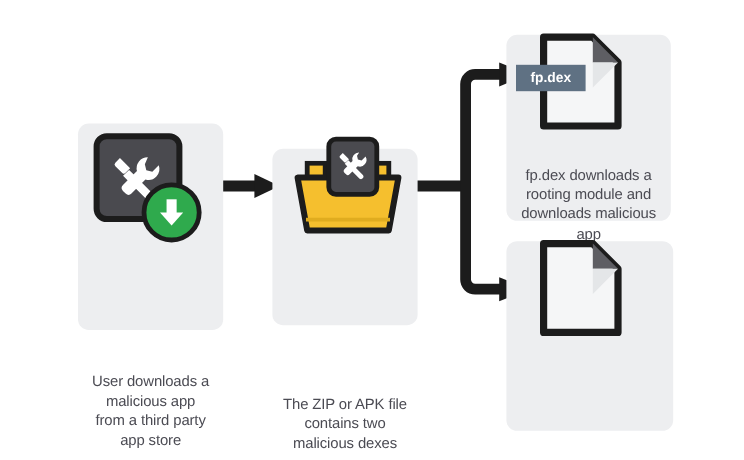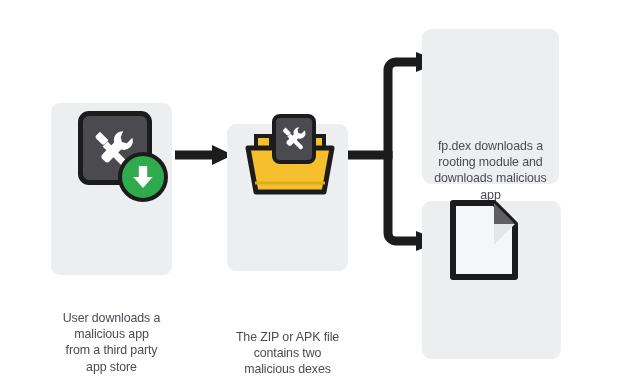--- a/index.html
+++ b/index.html
@@ -33,21 +33,21 @@
     left: 4px;
     right: 4px;
     text-align: center;
     color: #4b4b53;
     font-size: 12.4px;
     line-height: 16.2px;
     letter-spacing: -0.1px;
     white-space: pre-line;
   }
 
-  #card-user   { left: 51px;  top: 103px; width: 121px; height: 172px; }
+  #card-user   { left: 65px;  top: 103px; width: 121px; height: 172px; }
   #card-zip    { left: 227px; top: 124px; width: 121px; height: 147px; padding-left: 48px; }
   #card-fp     { left: 422px; top: 29px;  width: 137px; height: 155px; }
   #card-fx     { left: 422px; top: 201px; width: 139px; height: 158px; }
 
   #cap-user { top: 207px; }
   #cap-zip  { top: 205px; }
   #cap-fp   { top: 109px; }
 
   
   .app-tile {
@@ -198,20 +198,28 @@
     </svg>
   </div>
 
   <div class="card" id="card-fp">
     <div class="card-caption" id="cap-fp">fp.dex downloads a
 rooting module and
 downloads malicious
 app</div>
   </div>
 
+  <div class="dex-icon" id="dex-fp">
+    <svg viewBox="0 0 74 82">
+      <path d="M6 4 H 47 L 68 25 V 78 H 6 Z" fill="#f5f6f7" stroke="#1c1c1c" stroke-width="6" stroke-linejoin="round"></path>
+      <path d="M47 4 L 68 25 H 47 Z" fill="#5e5e63"></path>
+      <path d="M47 25 L 68 25 L 47 46 Z" fill="#e4e6e8"></path>
+    </svg>
+    <div class="dex-label">fp.dex</div>
+  </div>
 
   <div class="card" id="card-fx">
     
   </div>
 
   <div class="dex-icon" id="dex-fx">
     <svg viewBox="0 0 74 82">
       <path d="M6 4 H 47 L 68 25 V 78 H 6 Z" fill="#f5f6f7" stroke="#1c1c1c" stroke-width="6" stroke-linejoin="round"></path>
       <path d="M47 4 L 68 25 H 47 Z" fill="#5e5e63"></path>
       <path d="M47 25 L 68 25 L 47 46 Z" fill="#e4e6e8"></path>

